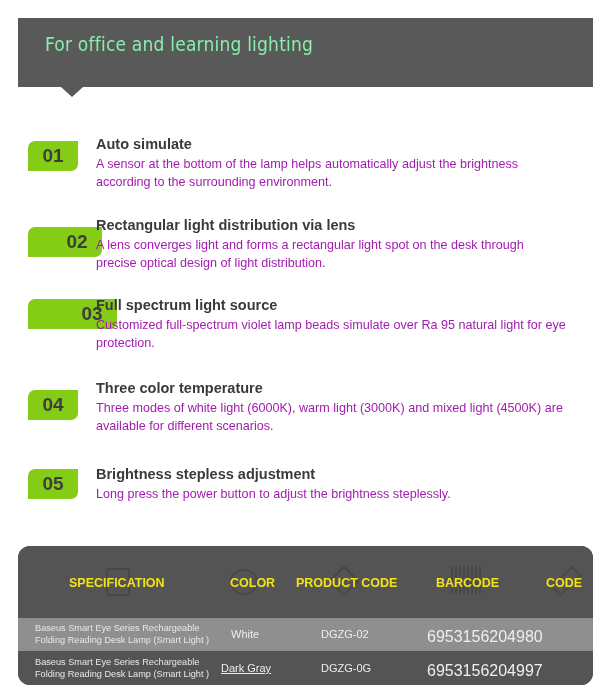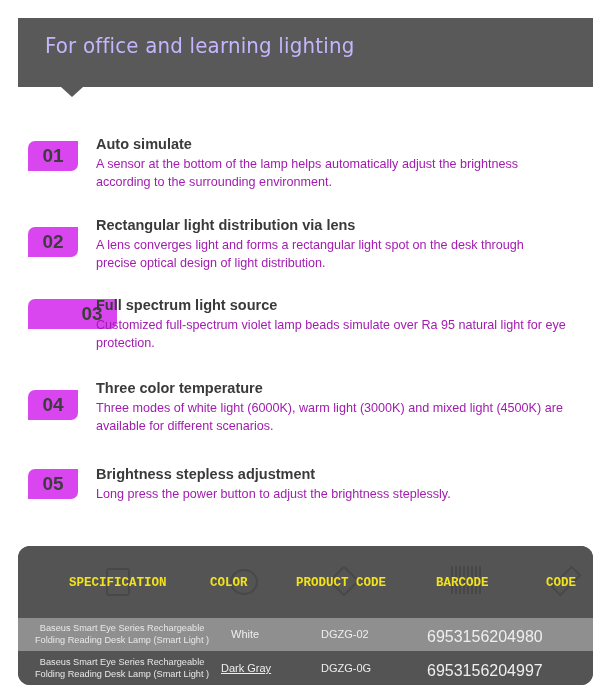--- a/index.html
+++ b/index.html
@@ -1,62 +1,62 @@
 <!DOCTYPE html>
 <html><head>
 <meta charset="utf-8">
 <style>
   html, body { margin:0; padding:0; }
   body { width:611px; height:700px; background:#ffffff; position:relative; overflow:hidden;
          font-family:"DejaVu Sans Condensed","DejaVu Sans", sans-serif; }
   .hero { position:absolute; left:18px; top:18px; width:575px; height:69px; background:#595959; }
-  .hero-title { position:absolute; left:27px; top:15px; color:#c4b5fd; font-size:22px; letter-spacing:0.2px;
+  .hero-title { position:absolute; left:27px; top:15px; color:#86efac; font-size:19px; letter-spacing:0.2px;
                 font-family:"DejaVu Sans", sans-serif; font-stretch:condensed; }
   .hero-pointer { position:absolute; left:61px; top:87px; width:0; height:0;
                   border-left:11px solid transparent; border-right:11px solid transparent; border-top:10px solid #595959; }
 
   .feature { position:absolute; left:28px; width:560px; }
-  .badge { position:absolute; left:0; width:50px; height:30px; background:#d946ef;
+  .badge { position:absolute; left:0; width:50px; height:30px; background:#84cc16;
            border-radius:7px 0 7px 0; color:#3d3d3d; font-weight:bold; font-size:19px;
            display:flex; align-items:center; justify-content:center; font-family:"Liberation Sans", sans-serif; }
   .f-title { position:absolute; left:68px; top:0; color:#3a3a3a; font-weight:bold; font-size:14.5px; white-space:nowrap;
              font-family:"Liberation Sans", sans-serif; }
   .f-desc { position:absolute; left:68px; top:19px; color:#a21caf; font-size:12.6px; line-height:18px; width:470px;
             font-family:"Liberation Sans", sans-serif; }
 
   .table { position:absolute; left:18px; top:546px; width:575px; height:139px; border-radius:12px; overflow:hidden; background:#545454; }
   .thead { position:absolute; left:0; top:0; width:575px; height:72px; background:#545454; }
   .th { position:absolute; top:30px; color:#f2e21a; font-weight:bold; font-size:12.5px; white-space:nowrap;
-        font-family:Liberation Mono, monospace; }
+        font-family:Liberation Sans, sans-serif; }
   .th-icon { position:absolute; border:2px solid #474747; opacity:0.85; }
   .row { position:absolute; left:0; width:575px; height:33px; }
   .row1 { top:72px; background:#8f8f8f; }
   .row2 { top:106px; background:#545454; height:33px; }
-  .cell { position:absolute; color:#eeeeee; font-size:10px; white-space:nowrap; font-family:"Liberation Sans", sans-serif;text-align:center; }
+  .cell { position:absolute; color:#eeeeee; font-size:10px; white-space:nowrap; font-family:"Liberation Sans", sans-serif; }
   .cell-spec { left:17px; top:5px; font-size:9.2px; line-height:11.5px; color:#e8e8e8; }
   .cell-color { left:213px; top:10px; font-size:11px; }
   .cell-code { left:303px; top:10px; font-size:11px; }
   .cell-bar { left:409px; top:10px; font-size:16px; }
 </style>
 </head>
 <body>
 
 <div class="hero">
   <div class="hero-title">For office and learning lighting</div>
 </div>
 <div class="hero-pointer"></div>
 
 <div class="feature" style="top:136px;">
   <div class="badge" style="top:5px;">01</div>
   <div class="f-title">Auto simulate</div>
   <div class="f-desc">A sensor at the bottom of the lamp helps automatically adjust the brightness according to the surrounding environment.</div>
 </div>
 
 <div class="feature" style="top:217px;">
-  <div class="badge" style="top:10px;">02</div>
+  <div class="badge" style="top:10px;padding-left:24px;">02</div>
   <div class="f-title">Rectangular light distribution via lens</div>
   <div class="f-desc">A lens converges light and forms a rectangular light spot on the desk through precise optical design of light distribution.</div>
 </div>
 
 <div class="feature" style="top:297px;">
   <div class="badge" style="top:2px;padding-left:39px;">03</div>
   <div class="f-title">Full spectrum light source</div>
   <div class="f-desc">Customized full-spectrum violet lamp beads simulate over Ra 95 natural light for eye protection.</div>
 </div>
 
@@ -71,21 +71,21 @@
   <div class="f-title">Brightness stepless adjustment</div>
   <div class="f-desc">Long press the power button to adjust the brightness steplessly.</div>
 </div>
 
 <div class="table">
   <div class="thead">
     <div class="th-icon" style="left:88px;top:22px;width:20px;height:24px;border-radius:3px;"></div>
     <div class="th" style="left:51px;">SPECIFICATION</div>
 
     <div class="th-icon" style="left:212px;top:23px;width:24px;height:22px;border-radius:50%;"></div>
-    <div class="th" style="left:192px;">COLOR</div>
+    <div class="th" style="left:212px;">COLOR</div>
 
     <div class="th-icon" style="left:315px;top:24px;width:18px;height:18px;transform:rotate(45deg);border-radius:2px;"></div>
     <div class="th" style="left:278px;">PRODUCT CODE</div>
 
     <div class="th-icon" style="left:433px;top:20px;width:30px;height:28px;border:none;background:repeating-linear-gradient(90deg,#454545 0 2px,transparent 2px 4px);"></div>
     <div class="th" style="left:418px;">BARCODE</div>
 
     <div class="th-icon" style="left:533px;top:28px;width:26px;height:10px;transform:rotate(-45deg);"></div>
     <div class="th" style="left:528px;">CODE</div>
   </div>

